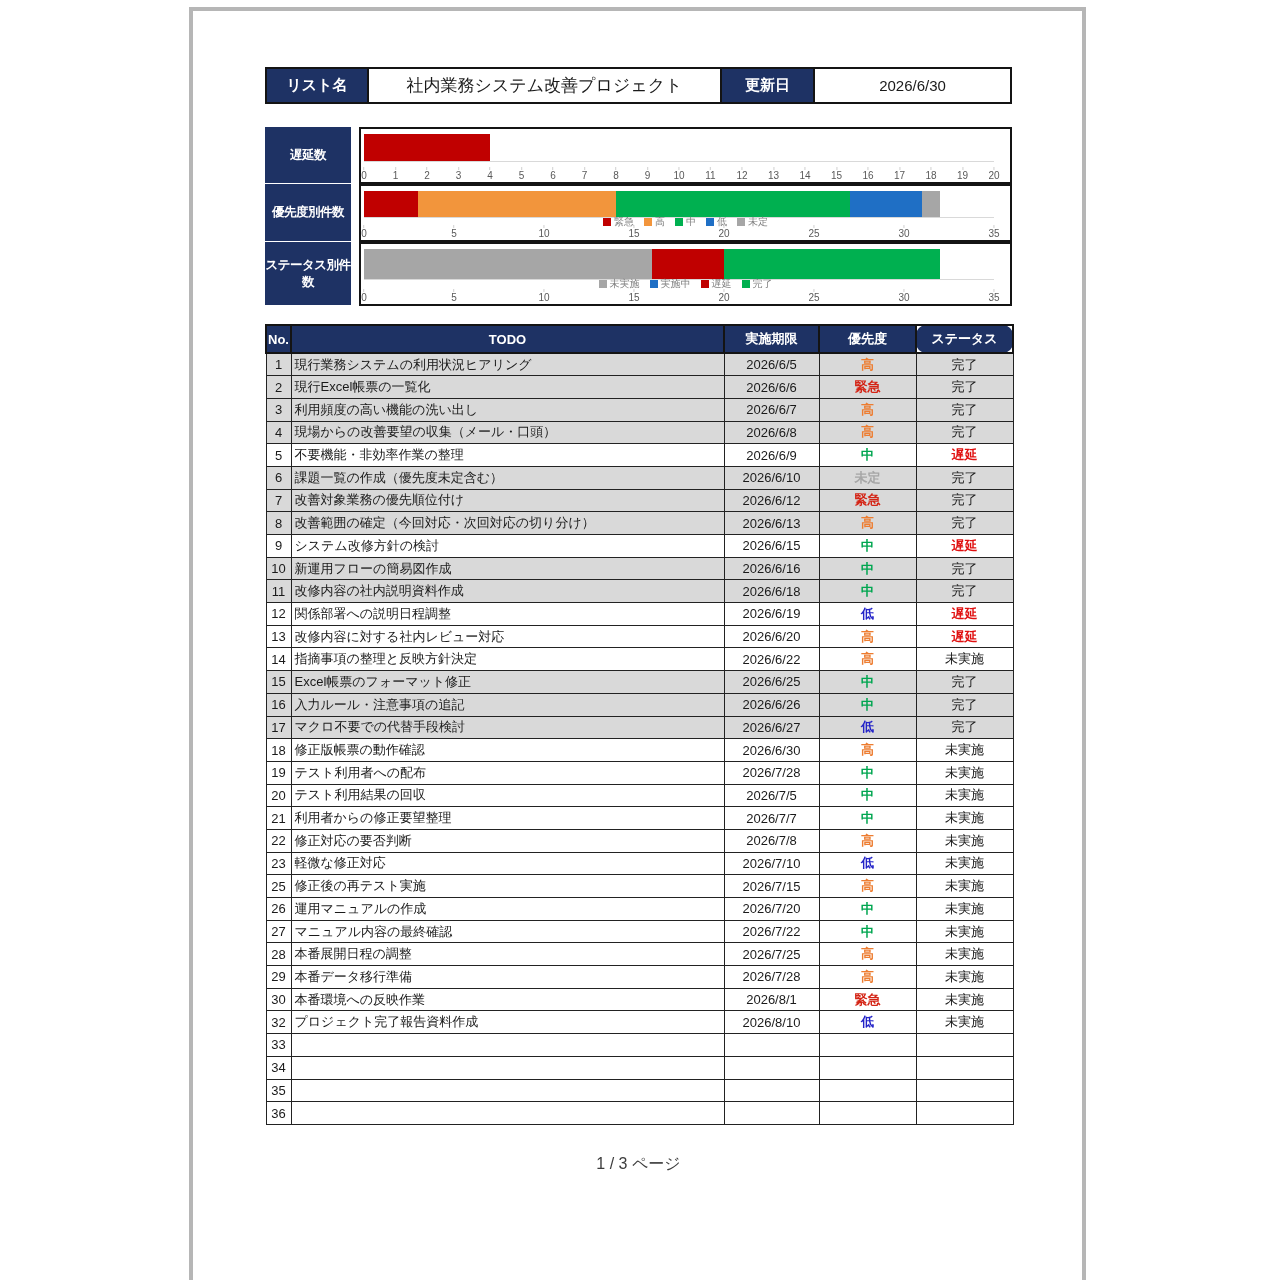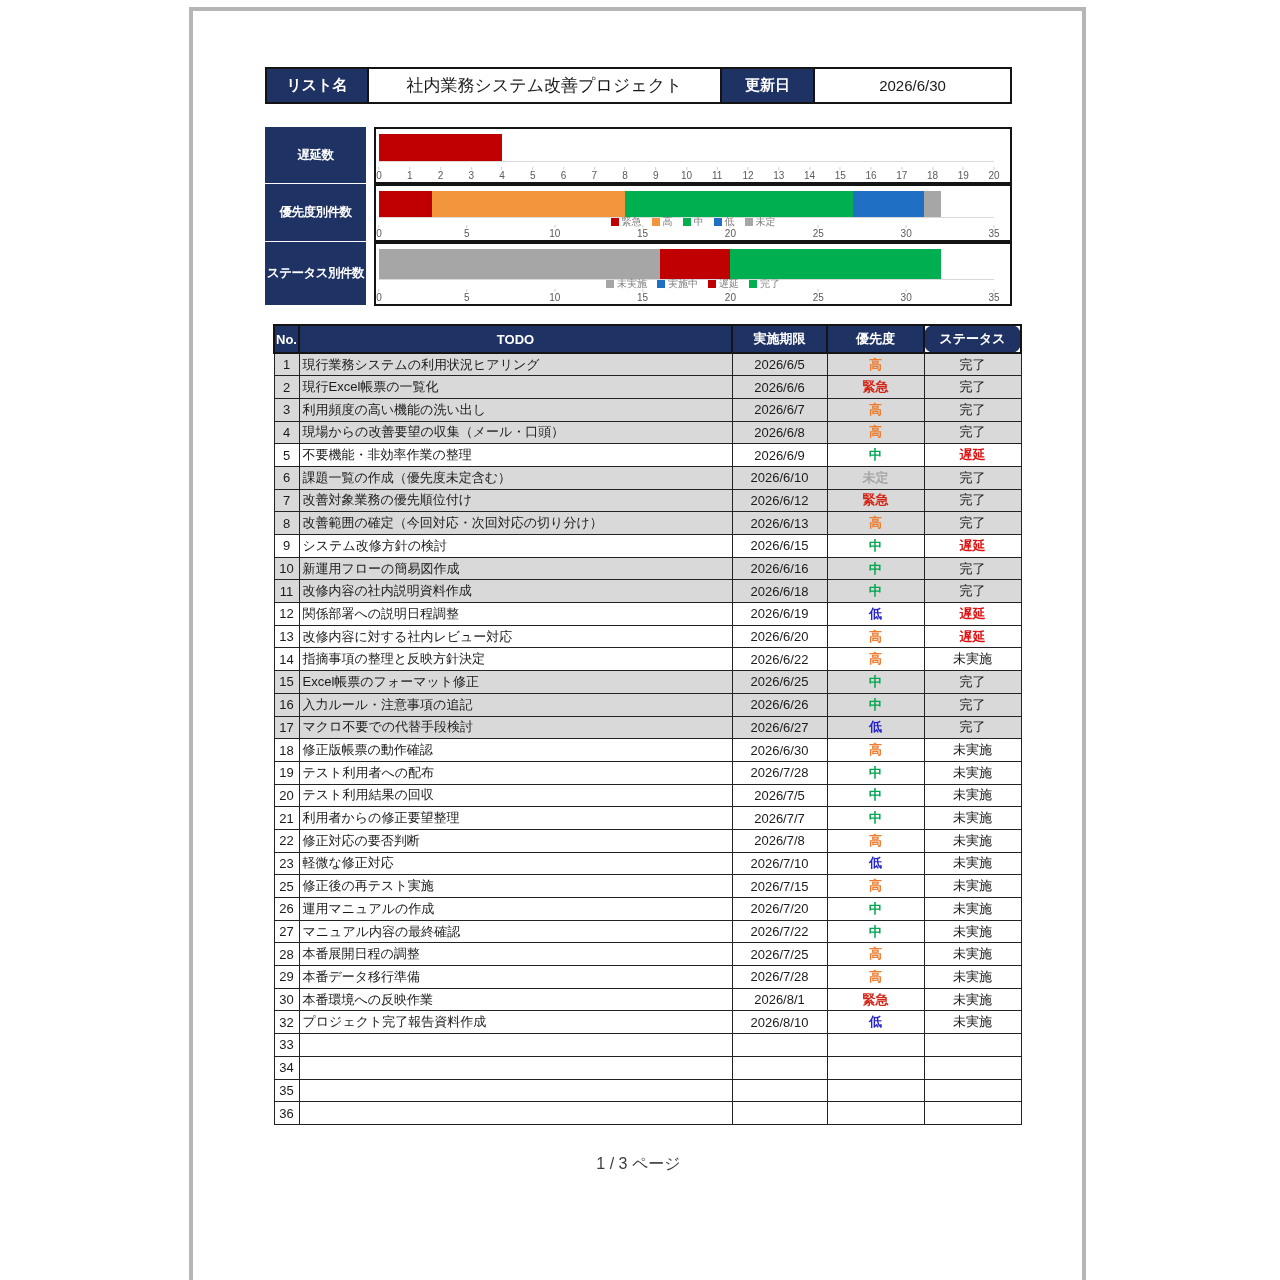--- a/index.html
+++ b/index.html
@@ -16,44 +16,44 @@
   .doc-header .cell:last-child { border-right:none; }
   .hdr-label { width:102px; background:#1E3264; color:#fff; font-weight:bold; font-size:15px; }
   .hdr-title { width:353px; background:#fff; color:#1a1a1a; font-size:17px; }
   .hdr-label2 { width:93px; background:#1E3264; color:#fff; font-weight:bold; font-size:15px; }
   .hdr-date { flex:1; background:#fff; color:#1a1a1a; font-size:15px; }
 
   
   .charts { margin-top:23px; }
   .chart-row { display:flex; }
   .chart-label {
-    width:101px; background:#1E3264; color:#fff; font-weight:bold; font-size:12.5px;
+    width:86px; background:#1E3264; color:#fff; font-weight:bold; font-size:12.5px;
     display:flex; align-items:center; justify-content:center; border-bottom:1px solid #fff;
-    letter-spacing:-0.5px;
+    text-align:center; letter-spacing:-0.5px;
   }
   .chart-plot { flex:1; margin-left:8px; border:2px solid #141414; position:relative; background:#fff; }
   .bar-area {
     position:absolute; left:3px; right:16px; top:5px; bottom:20px;
     border-bottom:1px solid #d9d9d9; display:flex; align-items:stretch;
   }
   .bar-seg { height:100%; }
   .axis-ticks { position:absolute; left:3px; right:16px; bottom:1px; height:14px; }
   .tick {
     position:absolute; transform:translateX(-50%); font-size:10px; color:#595959; text-align:center; line-height:11px;
   }
   .tick::before { content:""; display:block; width:1px; height:3px; background:#cfcfcf; margin:0 auto 0; }
   .chart-legend {
     position:absolute; left:0; right:0; bottom:12px; text-align:center;
     font-size:10px; color:#7f7f7f; line-height:12px; pointer-events:none;
   }
   .legend-item { display:inline-block; margin:0 5px; white-space:nowrap; }
   .legend-swatch { display:inline-block; width:8px; height:8px; margin-right:3px; vertical-align:-1px; }
 
   
-  table.todo { margin-top:18px; border-collapse:collapse; width:747px; table-layout:fixed;margin-left:8px; }
+  table.todo { margin-top:18px; border-collapse:collapse; width:747px; table-layout:fixed; }
   table.todo col.c-no { width:25px; }
   table.todo col.c-todo { width:433px; }
   table.todo col.c-date { width:95px; }
   table.todo col.c-pri { width:97px; }
   table.todo col.c-status { width:97px; }
   table.todo th {
     background:#1E3264; color:#fff; font-weight:bold; font-size:13px; height:28px;
     border:2px solid #141414; border-right:1px solid #c8cede;
   }
   table.todo th:last-child { border-right:2px solid #141414;border-radius:10px; }

